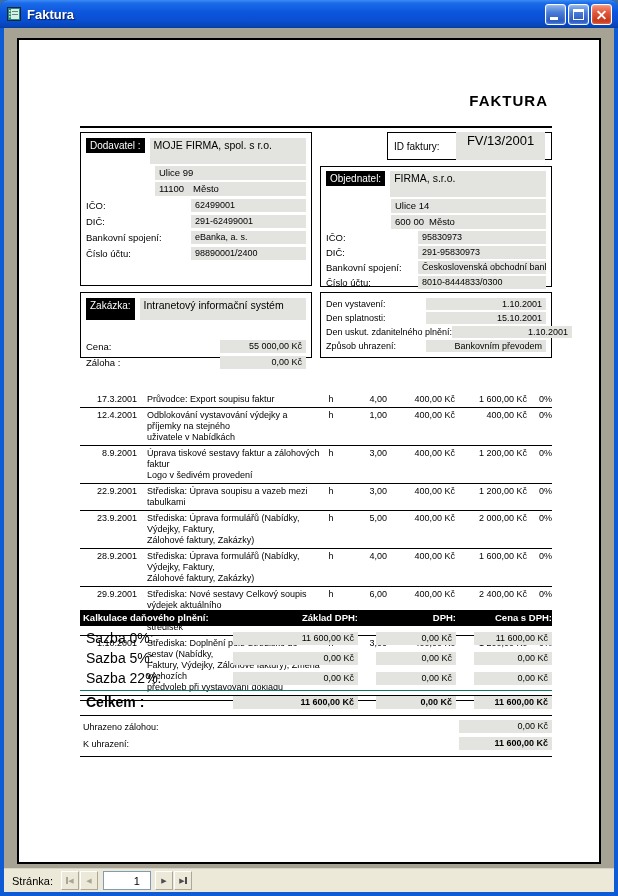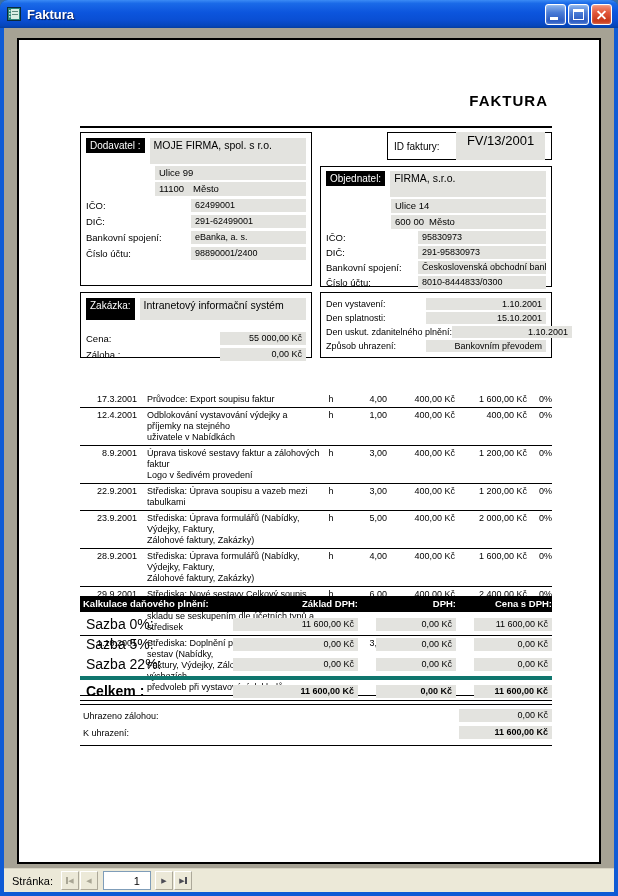--- a/index.html
+++ b/index.html
@@ -70,21 +70,21 @@
   .name-field { flex:1; margin-left:5px; height:26px; font-size:10.5px; }
   .indent-field { margin-left:69px; height:14px; margin-bottom:2px; font-size:9.5px; }
   .box-customer .indent-field { margin-left:65px; }
   .zip { display:inline-block; min-width:34px; }
   .kv { display:flex; align-items:center; margin-top:3px; }
   .kv .klabel { flex:0 0 105px; font-size:9.5px; }
   .kv .gfield { flex:1; height:13px; font-size:9px; }
   .box-customer .kv { margin-top:2px; }
   .box-customer .kv .klabel { flex:0 0 92px; }
 
-  .order-title-row { display:flex; margin-bottom:12px; }
+  .order-title-row { display:flex; margin-bottom:20px; }
   .order-title-row .gfield { flex:1; margin-left:5px; height:22px; font-size:10.5px; }
   .money-row { display:flex; align-items:center; margin-top:3px; }
   .money-row .klabel { flex:1; font-size:9.5px; }
   .money-row .gfield { flex:0 0 86px; height:13px; font-size:9px; text-align:right; }
 
   .date-row { display:flex; align-items:center; margin-bottom:2px; }
   .date-row .klabel { flex:1; font-size:9px; white-space:nowrap; }
   .date-row .gfield { flex:0 0 120px; height:12px; font-size:9px; text-align:right; }
 
   .intro { position:absolute; left:61px; top:331px; font-size:9px; color:#000; }
@@ -95,29 +95,29 @@
   .ihead { background:#000; color:#fff; font-weight:bold; padding:2px 0 3px; }
   .irow { border-bottom:1px solid #000; padding:2px 0; line-height:11px; }
   .c-date { text-align:right; }
   .ihead .c-date { text-align:left; padding-left:2px; }
   .c-desc { padding-left:10px; white-space:pre-line; }
   .c-mj { text-align:center; }
   .c-qty,.c-unit,.c-total,.c-vat { text-align:right; }
   .table-close-rule { height:5px; border-bottom:1px solid #000; }
 
   
-  .tax { position:absolute; left:61px; top:556px; width:472px; font-size:9.5px; color:#000; }
+  .tax { position:absolute; left:61px; top:570px; width:472px; font-size:9.5px; color:#000; }
   .tax-head, .tax-row { display:grid; grid-template-columns:135px 125px 80px 78px; column-gap:18px; align-items:center; }
   .tax-head { background:#000; color:#fff; font-weight:bold; padding:2px 0 3px; }
   .tax-head .th-label { padding-left:3px; white-space:nowrap; }
   .tax-head .th-r { text-align:right; }
   .tax-row { margin-top:4px; }
   .tax-row .t-label { padding-left:6px; font-size:14px; }
   .tax-row .gfield { height:13px; font-size:9px; text-align:right; }
-  .tax-row.total-row { border-top:4px solid #0f766e; padding-top:3px; font-weight:bold; }
+  .tax-row.total-row { border-top:1px solid #0f766e; padding-top:3px; font-weight:bold; }
   .tax-row.total-row .gfield { font-weight:bold; }
   .tax-sep { border-top:1px solid #000; margin-top:5px; }
   .pay-row { display:flex; align-items:center; margin-top:4px; }
   .pay-row .t-label { flex:1; padding-left:3px; font-size:9px; }
   .pay-row .gfield { flex:0 0 93px; height:13px; font-size:9px; text-align:right; }
   .pay-row.due .gfield { font-weight:bold; }
   .tax-bottom { border-top:1px solid #000; margin-top:6px; }
 
   
   .statusbar {

